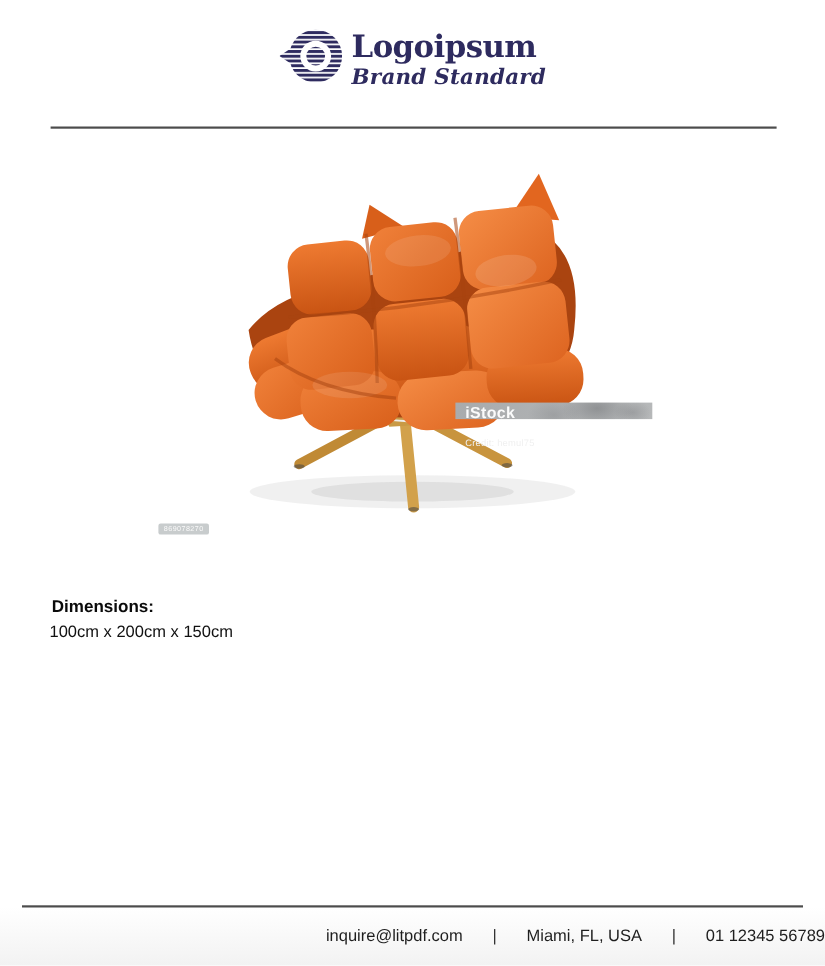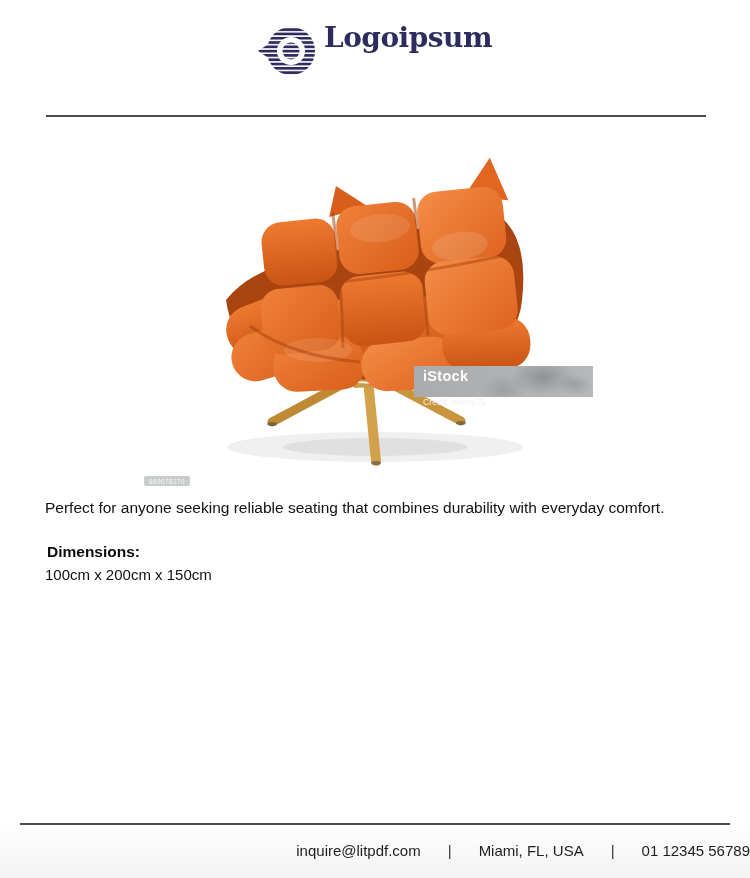--- a/index.html
+++ b/index.html
@@ -2,40 +2,40 @@
 <html><head>
 <meta charset="utf-8">
 <style>
   html,body{margin:0;padding:0;background:#ffffff;}
   .page{
     position:relative;width:750px;height:878px;background:#ffffff;overflow:hidden;
     font-family:"Liberation Sans", sans-serif;color:#141414;
   }
   
   .brand-header{position:absolute;top:24px;left:0;width:750px;display:flex;justify-content:center;}
-  .logo{display:flex;align-items:flex-start;gap:9px;}
+  .logo{display:flex;align-items:flex-end;gap:9px;}
   .logo-icon{width:57px;height:55px;display:block;}
   .logo-text{display:flex;flex-direction:column;line-height:1;}
   .logo-name{
     font-family:"DejaVu Serif","Liberation Serif",serif;font-weight:700;
     font-size:28px;color:#2e2b5f;letter-spacing:-0.5px;
   }
   .logo-tagline{
     font-family:"DejaVu Serif","Liberation Serif",serif;font-weight:700;font-style:italic;
     font-size:19.5px;color:#2e2b5f;margin-top:3px;letter-spacing:0.2px;
   }
   
   .rule{position:absolute;border:none;margin:0;background:#4c4c4c;height:2px;}
   .top-rule{left:46px;width:660px;top:115px;}
   .footer-rule{left:20px;width:710px;top:823px;}
   
   .photo{position:absolute;left:130px;top:150px;width:490px;height:340px;margin:0;}
   .chair-svg{position:absolute;left:0;top:0;}
   .watermark{
-    position:absolute;left:284px;top:216px;width:179px;height:31px;
+    position:absolute;left:284px;top:216px;width:179px;height:15px;
     background:
       radial-gradient(46px 26px at 72% 35%, rgba(88,90,94,0.38), transparent 70%),
       radial-gradient(34px 22px at 50% 75%, rgba(120,122,126,0.32), transparent 70%),
       radial-gradient(24px 16px at 90% 60%, rgba(100,102,106,0.30), transparent 70%),
       linear-gradient(100deg,#a9abad,#b6b8b9);
     padding:3px 0 0 9px;box-sizing:border-box;
   }
   .wm-brand{font-weight:700;font-size:14.5px;color:#fbfbfb;letter-spacing:0.3px;line-height:1.05;}
   .wm-credit{font-weight:400;font-size:8.5px;color:#f0f0f0;letter-spacing:0.2px;margin-top:13px;}
   .photo-id-badge{
@@ -74,20 +74,21 @@
             <polygon points="0,27 36,3 36,51" fill="#ffffff"></polygon>
             <circle cx="33" cy="27" r="24" fill="#ffffff"></circle>
             <circle cx="33" cy="27" r="14" fill="#000000"></circle>
             <circle cx="33" cy="27" r="8.5" fill="#ffffff"></circle>
           </mask>
         </defs>
         <rect width="57" height="55" fill="url(#lp-stripes)" mask="url(#lp-mask)"></rect>
       </svg>
       <div class="logo-text">
         <div class="logo-name">Logoipsum</div>
+        <div class="logo-tagline">Brand Standard</div>
       </div>
     </div>
   </header>
 
   <hr class="rule top-rule">
 
   <figure class="photo">
     <svg class="chair-svg" width="490" height="340" viewBox="0 0 490 340" aria-hidden="true">
       <defs>
         <linearGradient id="gFabA" x1="0" y1="0" x2="1" y2="1">
@@ -156,21 +157,20 @@
     </svg>
 
     <div class="watermark">
       <div class="wm-brand">iStock</div>
       <div class="wm-credit">Credit: hemul75</div>
     </div>
 
     <div class="photo-id-badge">869078270</div>
   </figure>
 
-  <p class="copy-desc">Perfect for anyone seeking reliable seating that combines durability with everyday comfort.</p>
   <p class="copy-dimensions-label">Dimensions:</p>
   <p class="copy-dimensions-value">100cm x 200cm x 150cm</p>
 
   <div class="footer-panel"></div>
   <hr class="rule footer-rule">
   <div class="footer-row">
     <span>inquire@litpdf.com</span><span class="sep">|</span><span>Miami, FL, USA</span><span class="sep">|</span><span>01 12345 56789</span>
   </div>
 
 </div>

